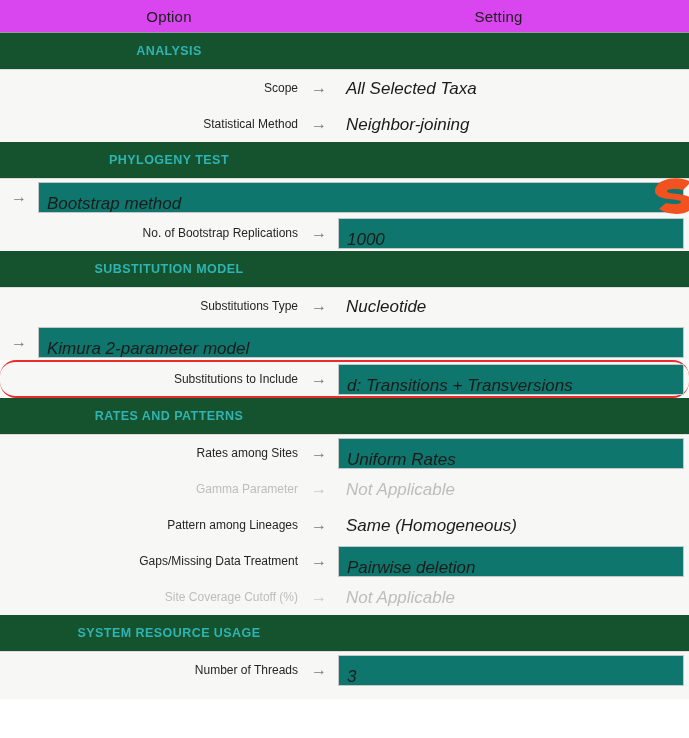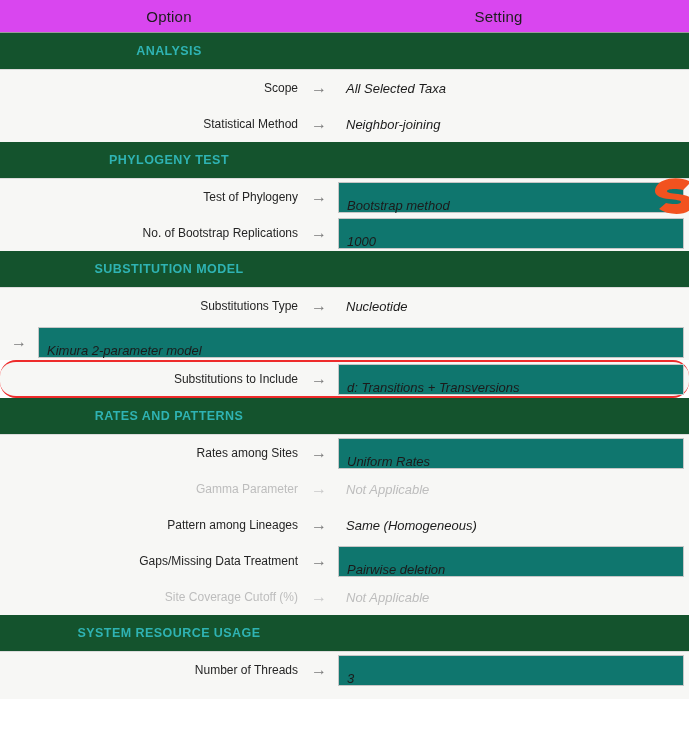--- a/index.html
+++ b/index.html
@@ -92,21 +92,21 @@
   }
   .row .value-wrap {
     flex: 1;
     height: 36px;
     display: flex;
     align-items: center;
     box-sizing: border-box;
     padding-right: 5px;
   }
   .row .value {
-    font-size: 13px;
+    font-size: 17px;
     font-style: italic;
     color: #1b1b1b;
     white-space: nowrap;
     line-height: 1;
   }
   
   .row.boxed .value-wrap {
     padding-right: 5px;
   }
   .row.boxed .box {
@@ -183,21 +183,20 @@
         <div class="label">Statistical Method</div>
         <div class="arrow">→</div>
         <div class="value-wrap">
           <span class="value">Neighbor-joining</span>
         </div>
       </div>
       <div class="section-band">
         <div class="section-title">PHYLOGENY TEST</div>
       </div>
       <div class="row boxed">
-        <div class="label">Test of Phylogeny</div>
         <div class="arrow">→</div>
         <div class="value-wrap">
           <div class="box">
             <span class="value">Bootstrap method</span>
           </div>
         </div>
       </div>
       <div class="row boxed">
         <div class="label">No. of Bootstrap Replications</div>
         <div class="arrow">→</div>

